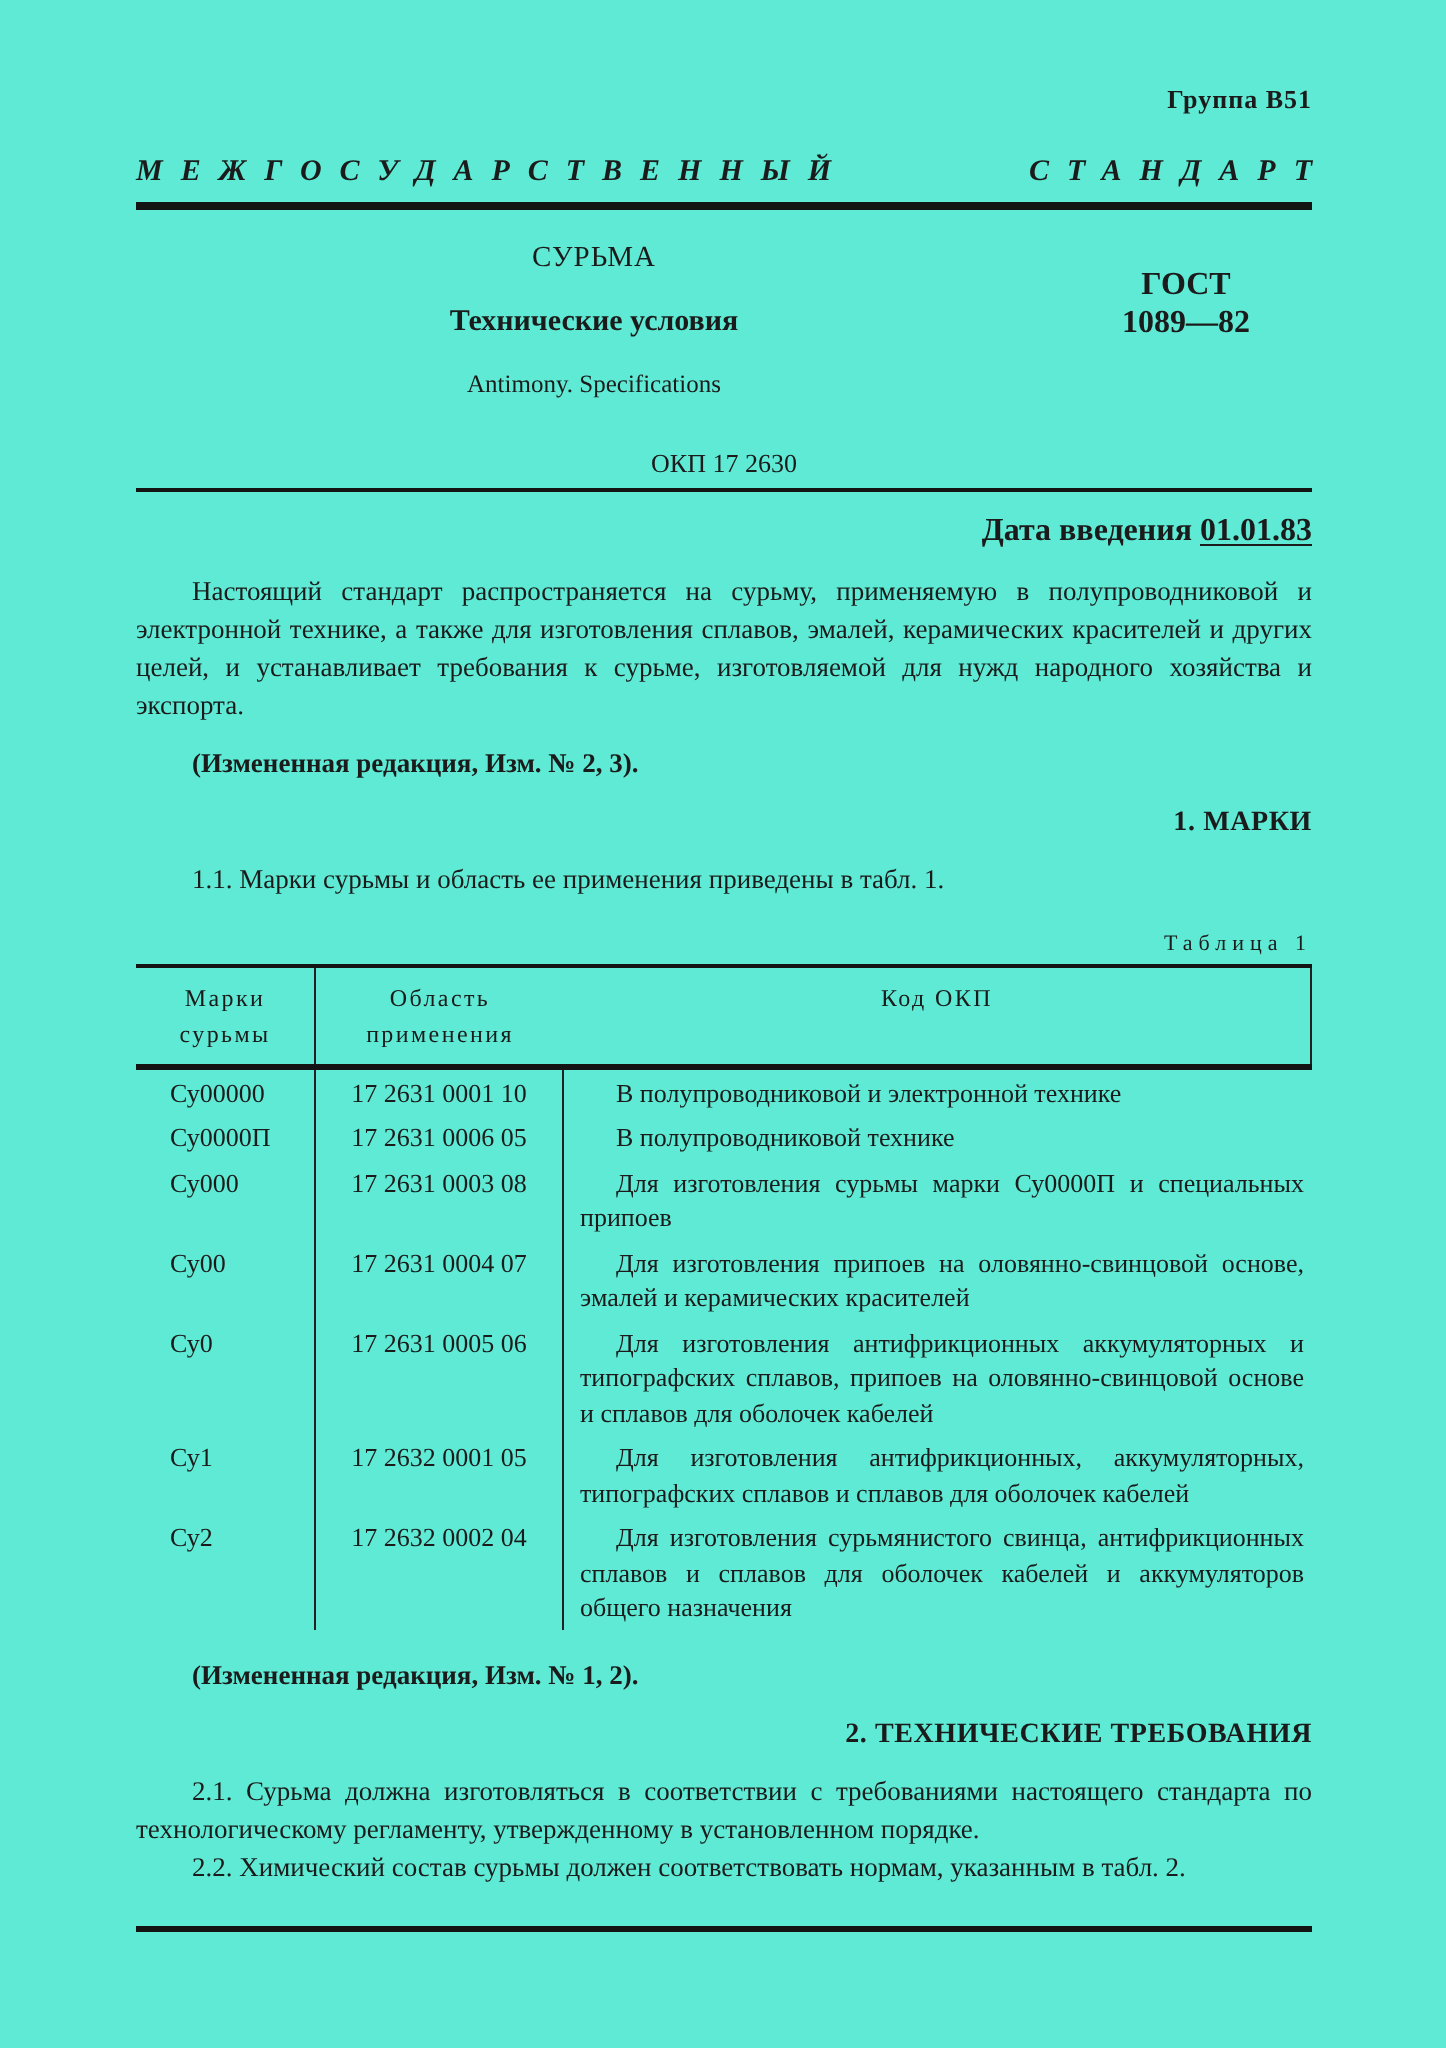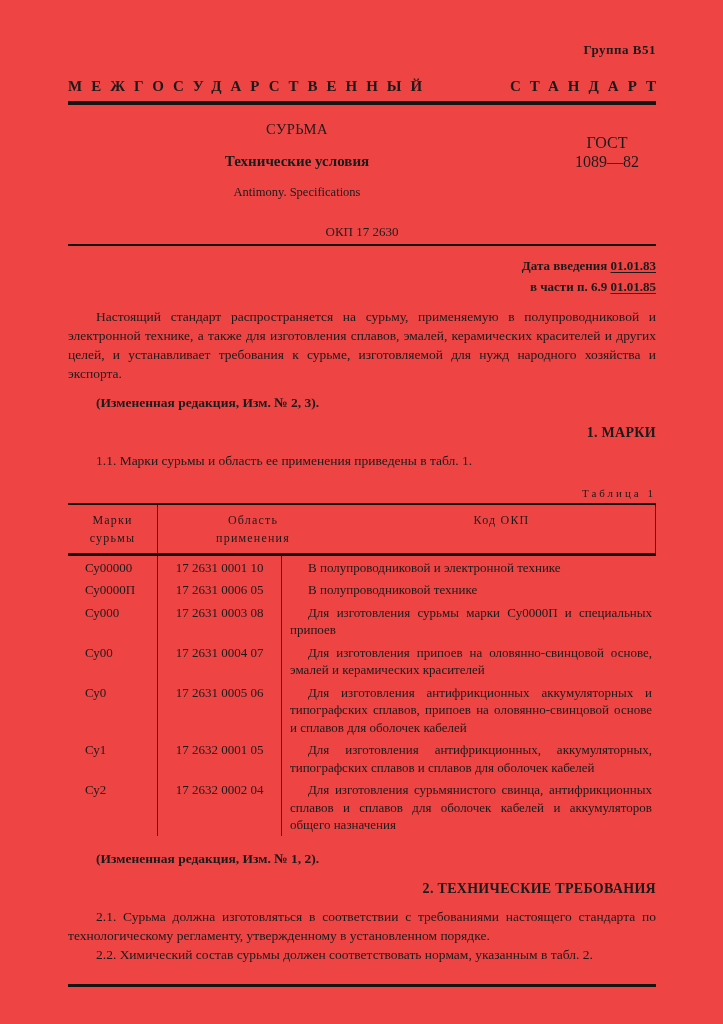--- a/index.html
+++ b/index.html
@@ -1,59 +1,60 @@
 <!DOCTYPE html>
 <html><head>
 <meta charset="utf-8">
 <style>
   html, body { margin: 0; padding: 0; background: #e8e8e8; }
   .page {
     position: relative;
     width: 723px;
     height: 1024px;
     margin: 0 auto;
-    background: #ef4444;
+    background: #5eead4;
     color: #1b1b1b;
     font-family: "Liberation Serif", "DejaVu Serif", serif;
     box-sizing: border-box;
     padding: 42px 67px 0 68px;
     overflow: hidden;
   }
   .group-label {
     text-align: right;
     font-size: 13px;
     font-weight: 700;
     letter-spacing: 0.5px;
   }
   .std-heading {
     margin-top: 20px;
     display: flex;
     justify-content: space-between;
     font-size: 15px;
     font-weight: 700;
+    font-style: italic;
   }
   .std-heading span { letter-spacing: 9px; margin-right: -9px; white-space: nowrap; }
   .rule-thick { margin-top: 6px; height: 4px; background: #141414; }
   .title-block { display: flex; margin-top: 16px; }
   .title-left { flex: 1 1 auto; text-align: center; padding-right: 130px; }
   .doc-title { font-size: 14.5px; font-weight: 400; letter-spacing: 0.5px; }
   .doc-subtitle { margin-top: 15px; font-size: 15px; font-weight: 700; }
   .doc-subtitle-en { margin-top: 15px; font-size: 12.5px; }
   .gost-block {
     position: absolute;
-    right: 84px;
+    right: 98px;
     top: 133px;
     text-align: center;
     font-size: 16px;
-    font-weight: 400;
+    font-weight: 700;
     line-height: 19px;
   }
   .okp-line { margin-top: 24px; font-size: 13px; text-align: center; }
   .rule-2 { margin-top: 4px; height: 2px; background: #141414; }
-  .dates { margin-top: 9px; text-align: right; font-size: 13px; font-weight: 700; line-height: 21px; }
+  .dates { margin-top: 9px; text-align: right; font-size: 16px; font-weight: 700; line-height: 21px; }
   .dates .u { text-decoration: underline; text-underline-offset: 2px; }
   .body-p {
     margin: 10px 0 0 0;
     font-size: 13.5px;
     line-height: 19px;
     text-align: justify;
     text-indent: 28px;
   }
   .amend { font-weight: 700; }
   .sec-title {
@@ -65,21 +66,21 @@
   }
   .table-label {
     margin-top: 17px;
     margin-bottom: 4px;
     text-align: right;
     font-size: 11px;
     letter-spacing: 3px;
   }
   .gtable { border-top: 2px solid #141414; font-size: 13px; }
   .trow { display: grid; grid-template-columns: 90px 124px 1fr; }
-  .thead { border-bottom: 3px solid #141414; gap: 33px; }
+  .thead { border-bottom: 3px solid #141414; }
   .thead .cell {
     text-align: center;
     font-size: 12px;
     letter-spacing: 1.2px;
     padding: 7px 2px 6px 2px;
   }
   .cell { line-height: 17.5px; }
   .c1 { border-right: 1px solid #222; padding: 2.5px 4px 2.5px 17px; }
   .c2 { border-right: 1px solid #222; text-align: center; padding: 2.5px 2px; }
   .c3 { padding: 2.5px 4px 2.5px 8px; text-indent: 18px; text-align: justify; }
@@ -114,24 +115,20 @@
     <div>1089—82</div>
   </div>
 
   <div class="okp-line">ОКП 17 2630</div>
   <div class="rule-2"></div>
 
   <div class="dates">
     <div>
       <span>Дата введения</span>
       <span class="u">01.01.83</span>
-    </div>
-    <div>
-      <span>в части п. 6.9</span>
-      <span class="u">01.01.85</span>
     </div>
   </div>
 
   <p class="body-p">Настоящий стандарт распространяется на сурьму, применяемую в полупроводниковой и электронной технике, а также для изготовления сплавов, эмалей, керамических красителей и других целей, и устанавливает требования к сурьме, изготовляемой для нужд народного хозяйства и экспорта.</p>
   <p class="body-p amend">(Измененная редакция, Изм. № 2, 3).</p>
 
   <h2 class="sec-title">1. МАРКИ</h2>
   <p class="body-p">1.1. Марки сурьмы и область ее применения приведены в табл. 1.</p>
 
   <div class="table-label">Таблица 1</div>

